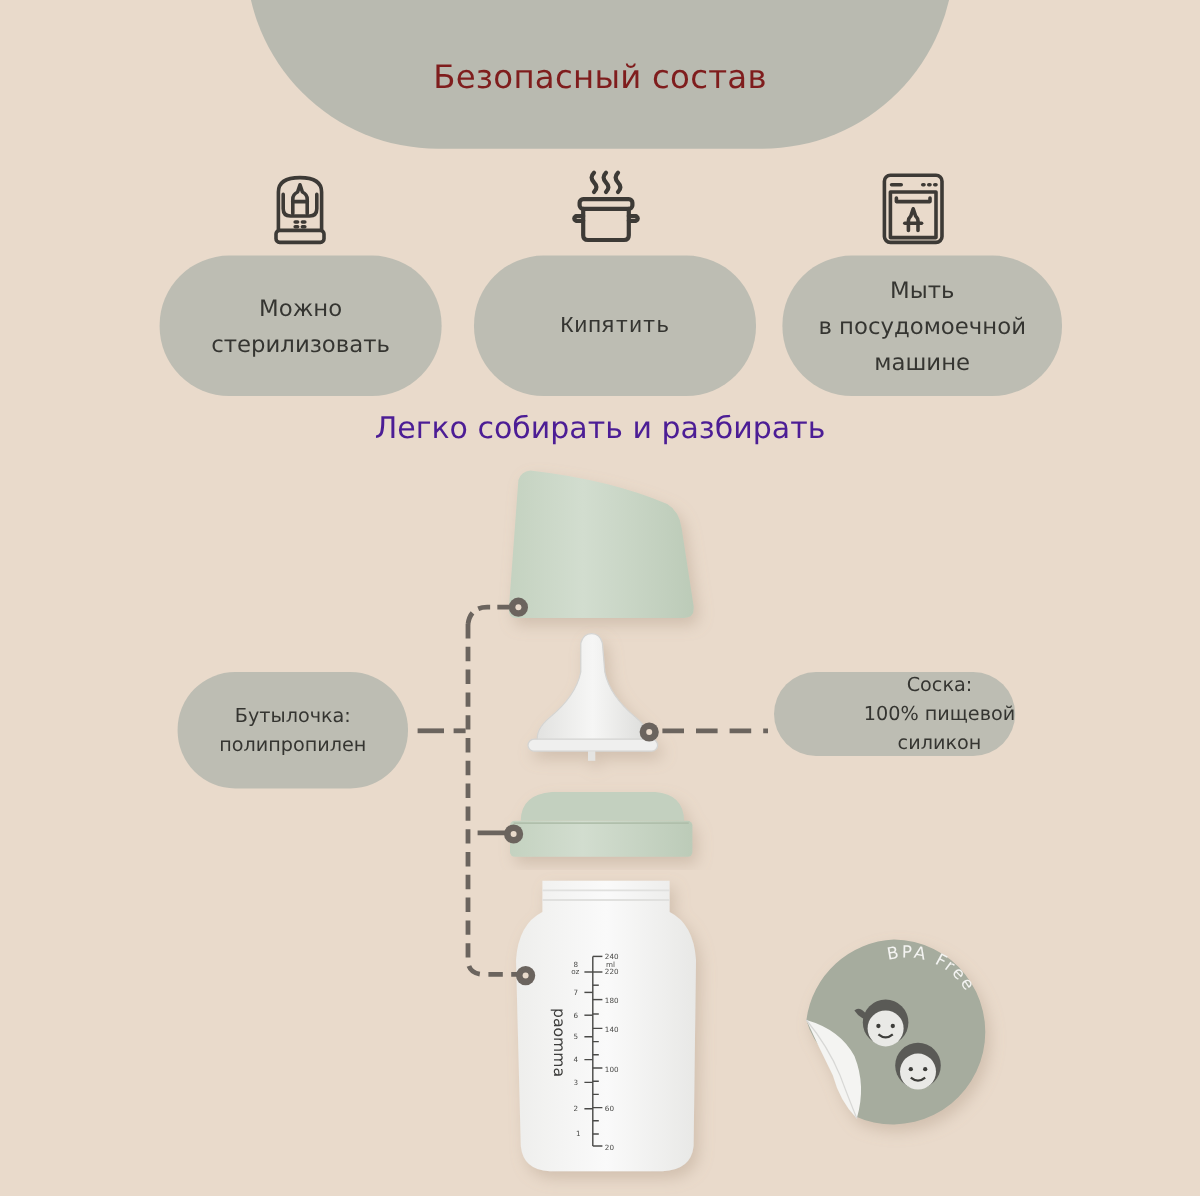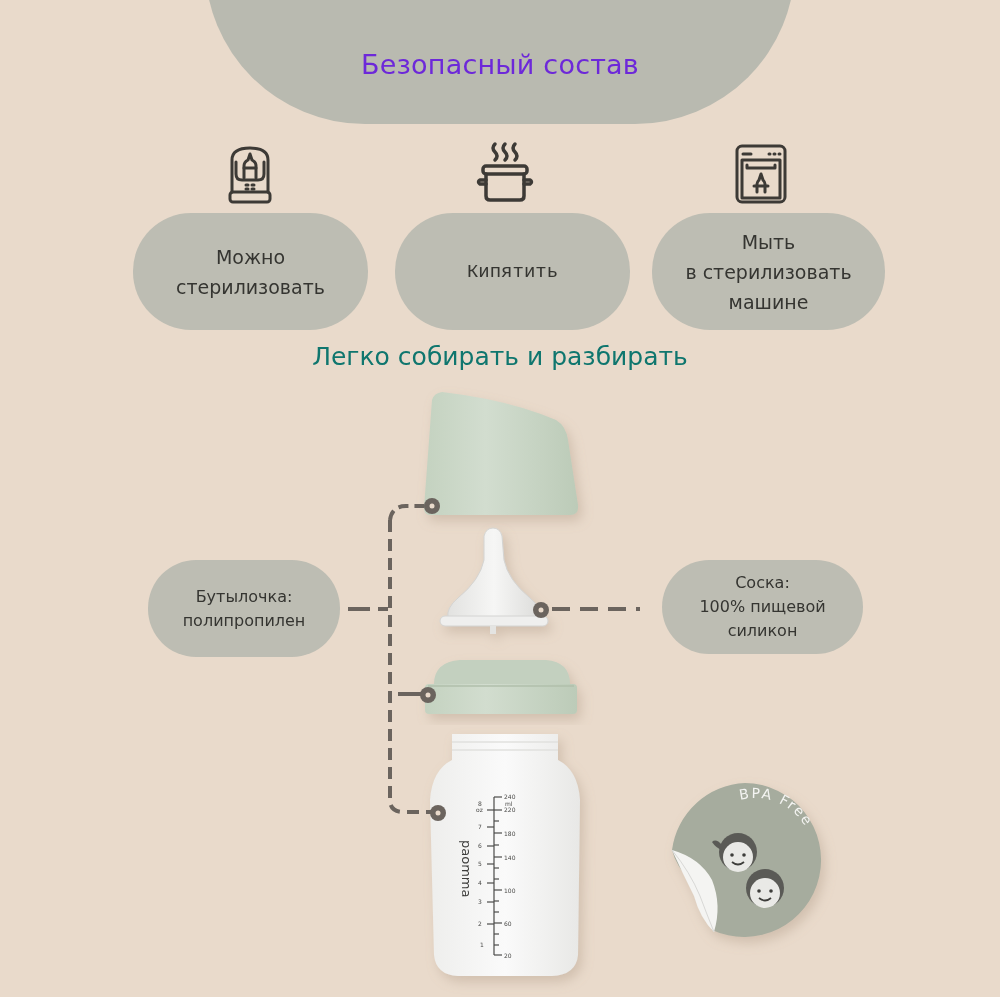--- a/index.html
+++ b/index.html
@@ -11,34 +11,34 @@
     position: relative;
   }
   .abs { position: absolute; }
   .top-pill {
     left: 205px; top: -60px; width: 590px; height: 184px;
     background: #b9bab0;
     border-radius: 0 0 160px 160px;
     display: flex; align-items: flex-end; justify-content: center;
     padding-bottom: 44px;
   }
-  .top-pill span { font-size: 27px; letter-spacing: 0.2px; color: #6d28d9; }
+  .top-pill span { font-size: 27px; letter-spacing: 0.2px; color: #7f1d1d; }
   .feature-pill {
     top: 213px; height: 117px;
     background: #bdbdb3;
     border-radius: 58px;
     display: flex; align-items: center; justify-content: center;
     text-align: center;
     font-size: 19px; line-height: 30px; color: #353531;
   }
   .feature-pill span { white-space: pre-line; }
   .icon { width: 64px; height: 68px; }
   .subtitle {
     left: 0; width: 1000px; top: 342px; text-align: center;
-    font-size: 25px; color: #0f766e;
+    font-size: 25px; color: #4c1d95;
   }
   .label-pill {
     background: #bdbdb3;
     border-radius: 48px;
     display: flex; align-items: center; justify-content: center;
     text-align: center; font-size: 16px; line-height: 24px; color: #353531;
   }
   .label-pill span { white-space: pre-line; }
   svg { display: block; }
 </style>
@@ -89,21 +89,21 @@
 
 <div class="abs feature-pill" style="left:133px; width:235px;">
   <span>Можно
 стерилизовать</span>
 </div>
 <div class="abs feature-pill" style="left:395px; width:235px;font-family:Liberation Mono, monospace;">
   <span>Кипятить</span>
 </div>
 <div class="abs feature-pill" style="left:652px; width:233px;">
   <span>Мыть
-в стерилизовать
+в посудомоечной
 машине</span>
 </div>
 
 <div class="abs subtitle">Легко собирать и разбирать</div>
 
 <svg class="abs" style="left:0; top:0;" width="1000" height="997" viewBox="0 0 1000 997">
   <defs>
     <linearGradient id="capGrad" x1="0" y1="0" x2="1" y2="0">
       <stop offset="0" stop-color="#c4d2c0"></stop>
       <stop offset="0.4" stop-color="#d2ddcf"></stop>
@@ -236,17 +236,17 @@
   </defs>
   <text font-family="DejaVu Sans, sans-serif" font-size="14" fill="#f4f4f2" letter-spacing="2">
     <textPath href="#badgeArc">BPA Free</textPath>
   </text>
 </svg>
 
 <div class="abs label-pill" style="left:148px; top:560px; width:192px; height:97px;text-align:center;">
   <span>Бутылочка:
 полипропилен</span>
 </div>
-<div class="abs label-pill" style="left:662px; top:560px; width:201px; height:94px;">
+<div class="abs label-pill" style="left:645px; top:560px; width:201px; height:70px;justify-content:flex-end;">
   <span>Соска:
 100% пищевой
 силикон</span>
 </div>
 
 </body></html>

